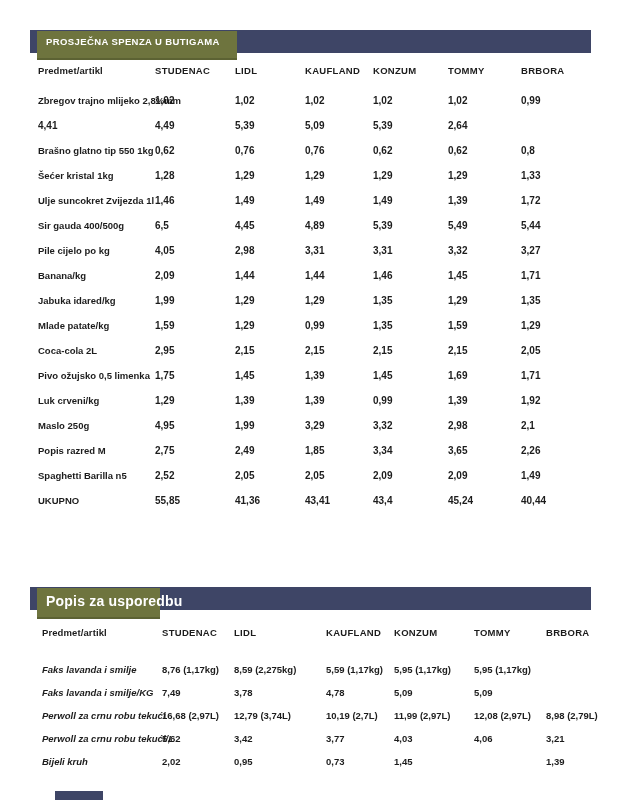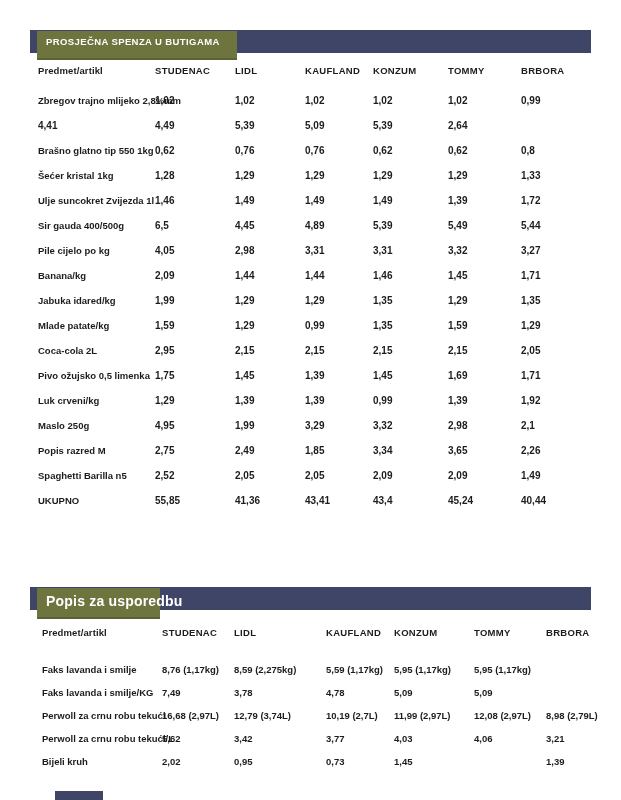--- a/index.html
+++ b/index.html
@@ -49,21 +49,21 @@
   .t-head .hcell{
     font-weight:700;font-size:9.5px;letter-spacing:0.3px;white-space:nowrap;
   }
   .t-head .hcell.first{letter-spacing:0.1px;}
 
   .t-body-row{padding:7px 0;}
   #table2 .t-body-row{padding:6px 0;}
   .t-label{font-weight:700;font-size:9.5px;line-height:11px;}
   .t-label .inner{display:block;}
   #table1 .t-label .inner{width:145px;}
-  #table2 .t-label .inner{width:135px;}
+  #table2 .t-label .inner{width:135px;font-style:italic;}
   .t-val{font-weight:700;font-size:10px;line-height:11px;white-space:nowrap;}
   #table2 .t-val{font-size:9.5px;}
 
   .bottom-fragment{
     position:absolute;left:55px;top:791px;width:48px;height:9px;background:var(--navy);
   }
 </style>
 </head>
 <body>
 

